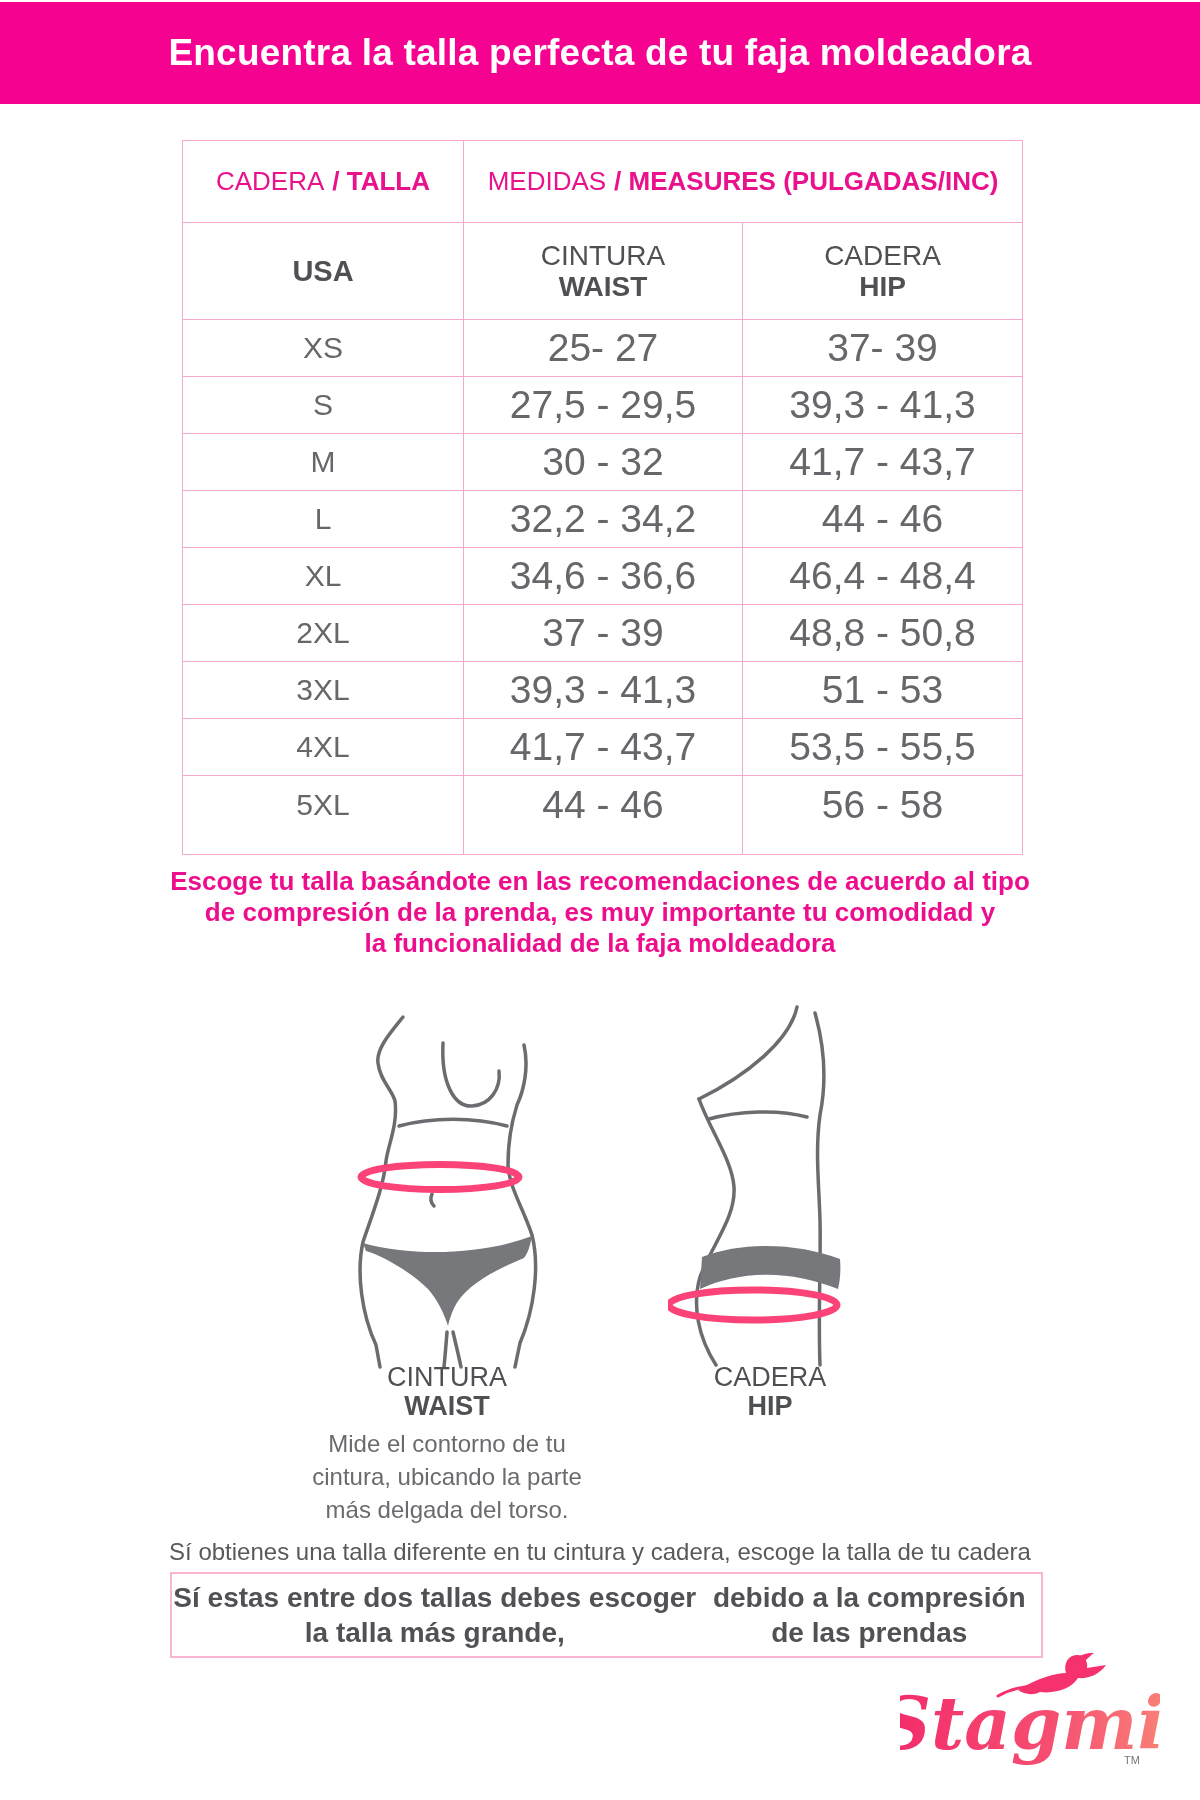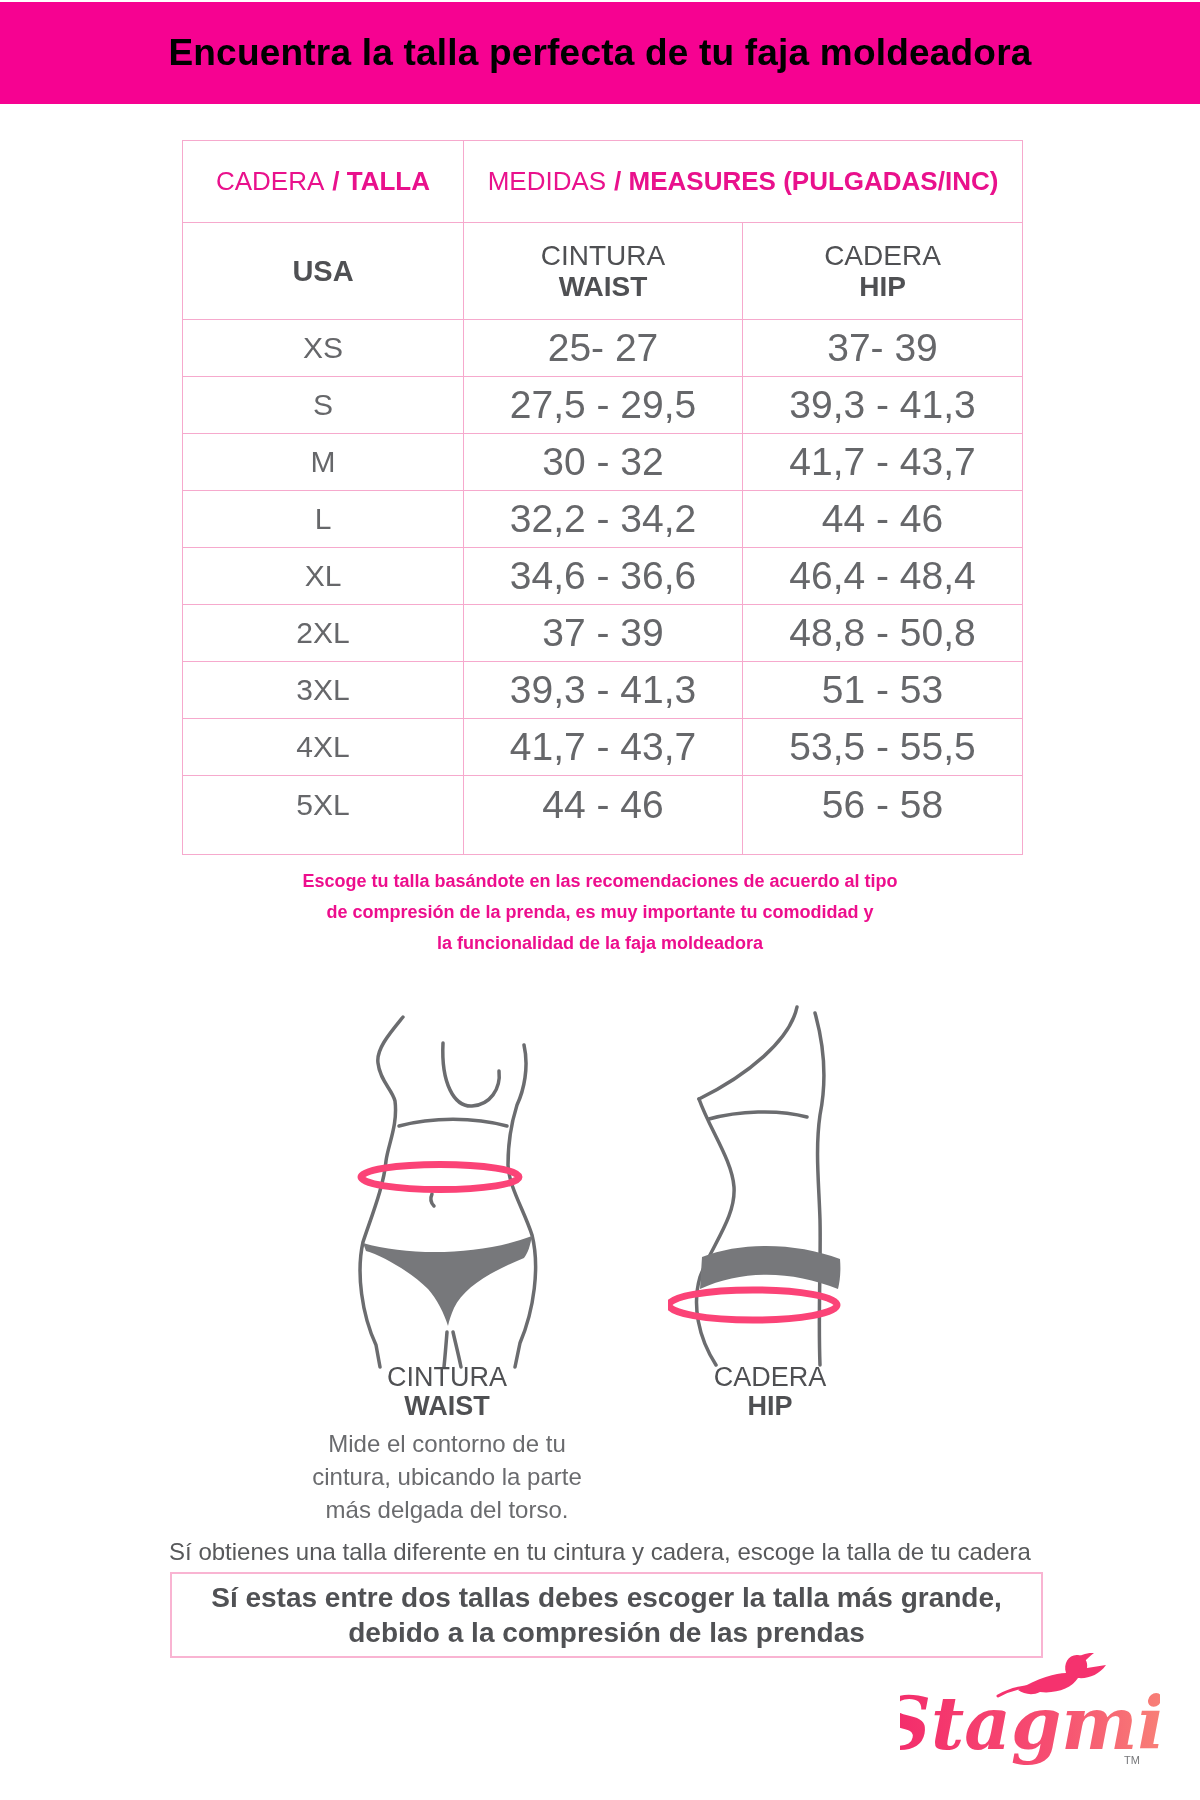--- a/index.html
+++ b/index.html
@@ -2,21 +2,21 @@
 <html><head>
 <meta charset="utf-8">
 <style>
   html,body{margin:0;padding:0;background:#fff;}
   .page{position:relative;width:1200px;height:1800px;background:#ffffff;overflow:hidden;
         font-family:"Liberation Sans","DejaVu Sans",sans-serif;}
 
   
   .banner{position:absolute;top:2px;left:0;width:100%;height:102px;background:#F60291;
           display:flex;align-items:center;justify-content:center;}
-  .banner-title{color:#000000;font-size:37px;font-weight:bold;letter-spacing:0.2px;}
+  .banner-title{color:#ffffff;font-size:37px;font-weight:bold;letter-spacing:0.2px;}
 
   
   .size-table{position:absolute;left:182px;top:140px;width:841px;height:715px;
               border:1px solid #F6A9CD;box-sizing:border-box;background:#fff;}
   .trow{display:grid;grid-template-columns:281px 279px 1fr;box-sizing:border-box;}
   .trow.line{border-bottom:1px solid #F6A9CD;}
   .cell{display:flex;align-items:center;justify-content:center;box-sizing:border-box;text-align:center;}
   .vr{border-right:1px solid #F6A9CD;}
   .head-row{height:82px;}
   .sub-row{height:97px;}
@@ -26,42 +26,42 @@
   .head-cell .reg{font-weight:normal;}
   .head-cell b{margin-left:8px;}
   .sub-cell{color:#4F5053;font-size:28px;flex-direction:column;line-height:31px;}
   .sub-cell .reg{font-weight:normal;}
   .sub-usa{font-weight:bold;color:#4F5053;font-size:29px;}
   .data-size{color:#66676A;font-size:30px;}
   .data-val{color:#66676A;font-size:39px;}
 
   
   .reco{position:absolute;top:866px;left:0;width:100%;text-align:center;color:#ED0E8D;
-        font-weight:bold;font-size:18px;line-height:31px;}
+        font-weight:bold;font-size:26px;line-height:31px;}
   .reco span{display:block;}
 
   
   .fig{position:absolute;}
   .fig-front{left:352px;top:1005px;width:190px;height:365px;}
   .fig-side{left:668px;top:1005px;width:196px;height:365px;}
 
   
   .measure-label{position:absolute;text-align:center;}
   .waist-label{left:287px;top:1363px;width:320px;}
   .hip-label{left:610px;top:1363px;width:320px;}
   .ml-top{display:block;font-size:27px;color:#4F5053;line-height:29px;font-weight:normal;}
   .ml-bottom{display:block;font-size:27px;color:#4F5053;line-height:29px;font-weight:bold;}
   .ml-desc{margin-top:6px;font-size:24px;color:#6A6B6E;line-height:33px;}
   .ml-desc span{display:block;}
 
   
   .note1{position:absolute;top:1538px;left:0;width:100%;text-align:center;
          font-size:24px;color:#58595B;}
   .note-box{position:absolute;left:170px;top:1572px;width:873px;height:86px;
-            border:2px solid #F9B4D2;box-sizing:border-box;display:flex;flex-direction:column;
+            border:2px solid #F9B4D2;box-sizing:border-box;display:flex;flex-direction:row;
             align-items:center;justify-content:center;text-align:center;
             color:#505154;font-weight:bold;font-size:28px;line-height:35px;}
   .note-box span{display:block;}
 
   
   .logo{position:absolute;left:900px;top:1652px;width:260px;height:125px;}
 </style>
 </head>
 <body>
 

